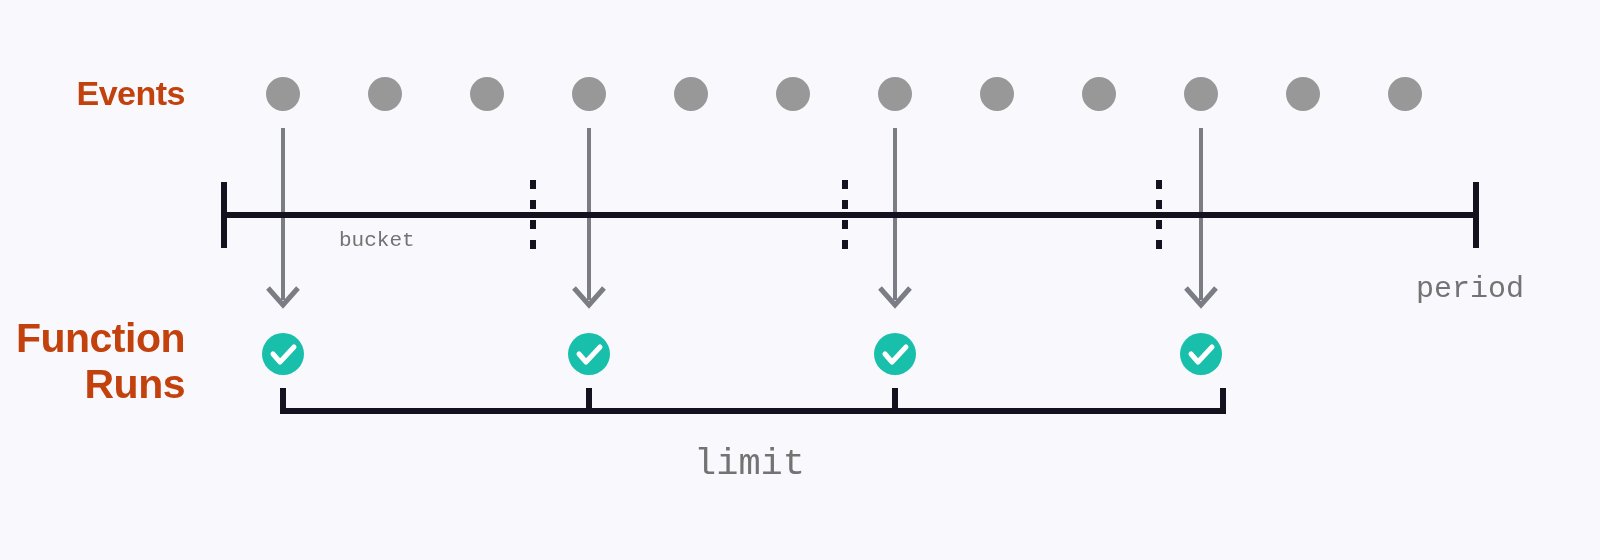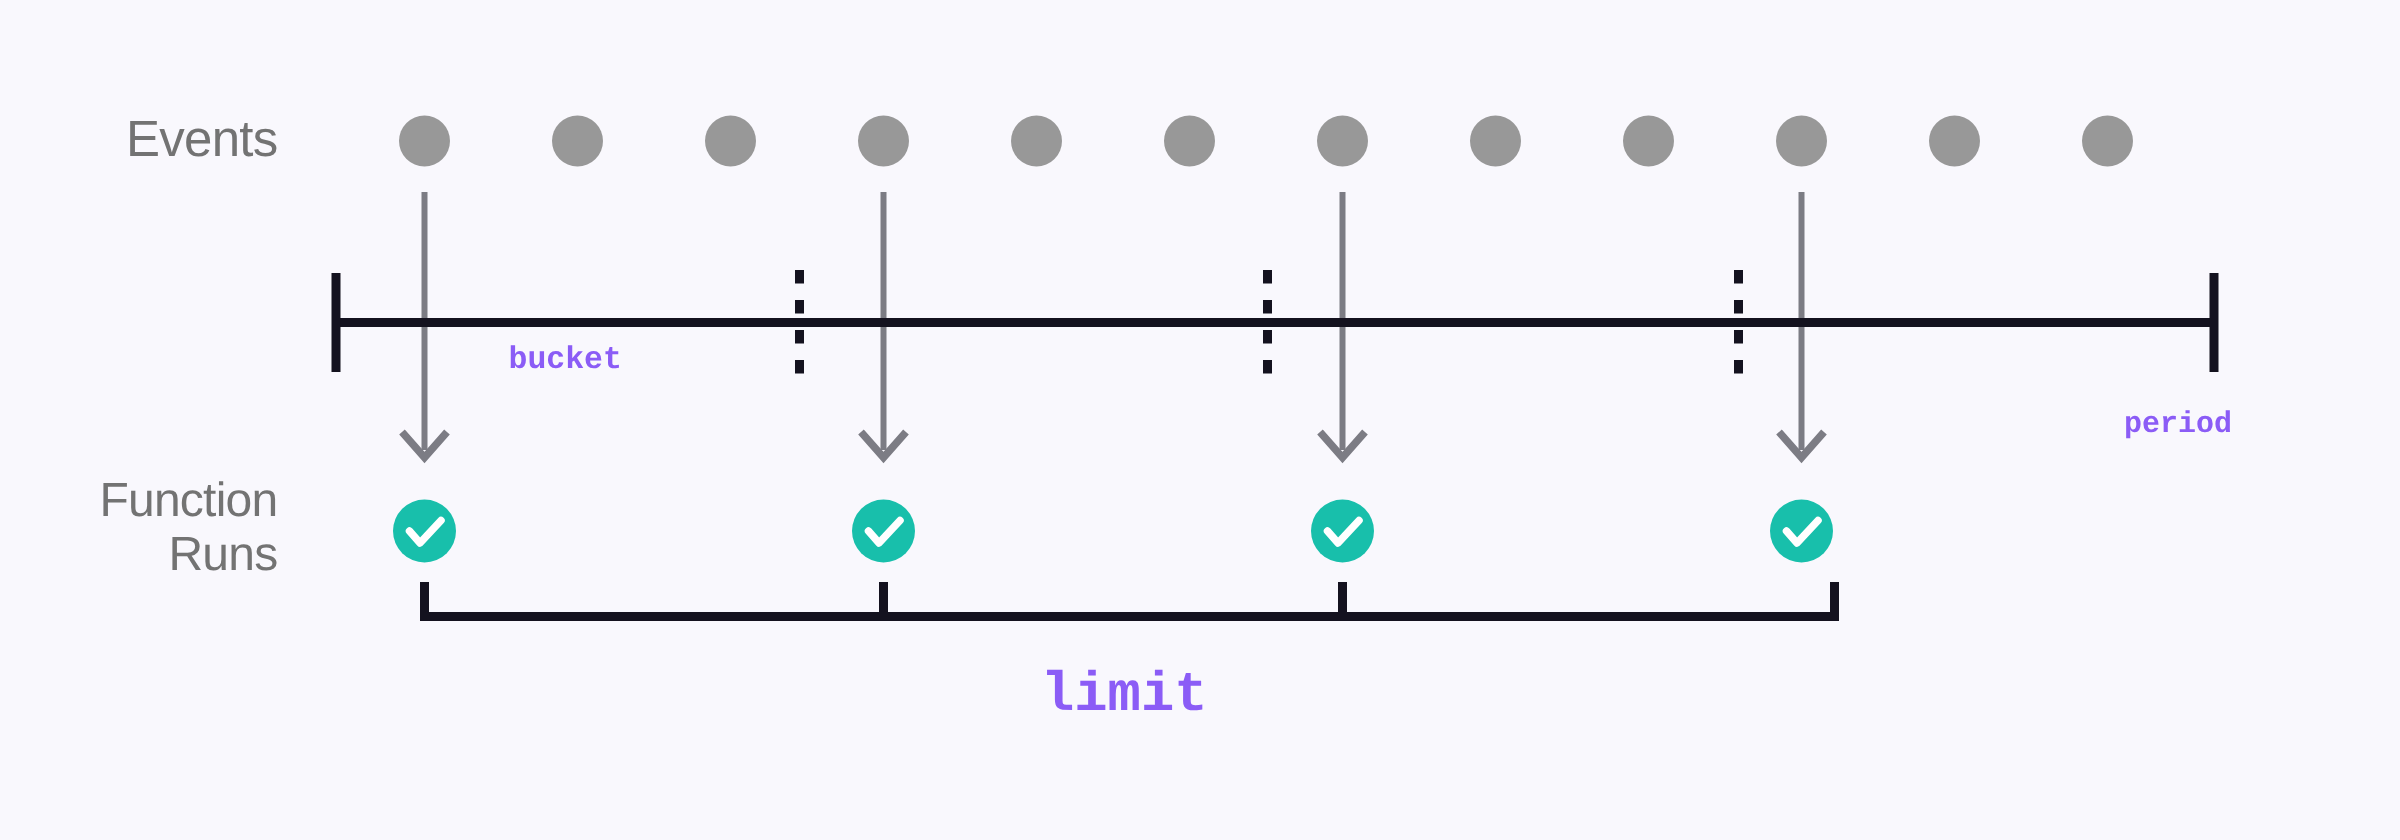--- a/index.html
+++ b/index.html
@@ -19,22 +19,22 @@
     height: 560px;
   }
   #stage svg {
     position: absolute;
     left: 0;
     top: 0;
   }
   .row-label {
     position: absolute;
     font-family: "Liberation Sans", sans-serif;
-    font-weight: normal;
-    color: #737373;
+    font-weight: bold;
+    color: #c2410c;
     letter-spacing: -0.5px;
     line-height: 1.12;
     text-align: right;
     white-space: pre-line;
   }
   #label-events {
     left: 0;
     top: 74px;
     width: 185px;
     font-size: 34px;
@@ -42,36 +42,36 @@
   #label-time {
     left: 0;
     top: 194px;
     width: 185px;
     font-size: 34px;
   }
   #label-function-runs {
     left: 0;
     top: 316px;
     width: 185px;
-    font-size: 32px;
+    font-size: 41px;
   }
   .mono-label {
     position: absolute;
     font-family: "Liberation Mono", "DejaVu Sans Mono", monospace;
-    font-weight: bold;
-    color: #8b5cf6;
+    font-weight: normal;
+    color: #737373;
     white-space: nowrap;
   }
   #label-bucket {
     font-size: 21px;
     left: 339px;
     top: 229px;
   }
   #label-period {
-    font-size: 20px;
+    font-size: 30px;
     left: 1416px;
     top: 272px;
   }
   #label-limit {
     font-size: 37px;
     left: 694px;
     top: 443px;
   }
 </style>
 </head>

